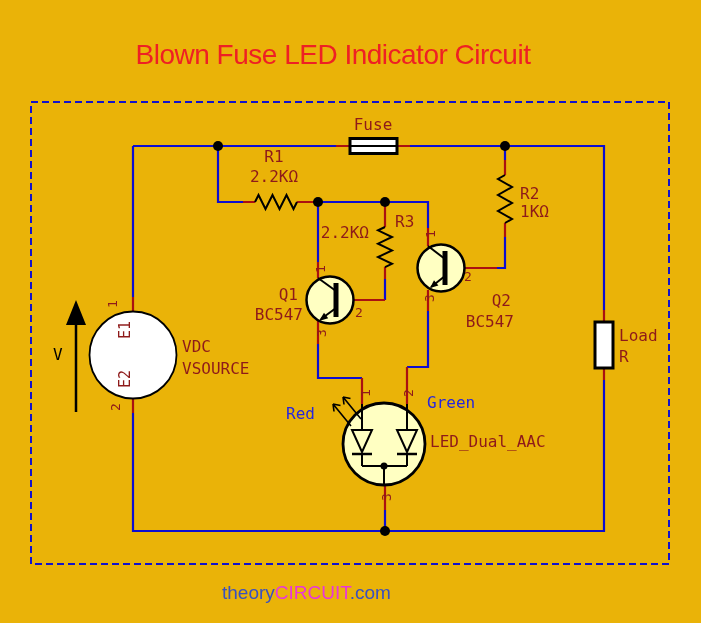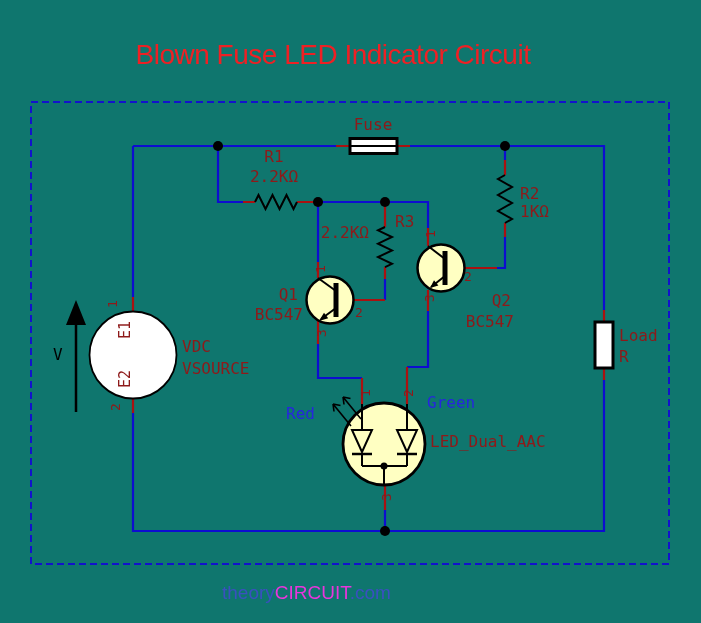--- a/index.html
+++ b/index.html
@@ -1,16 +1,16 @@
 <!DOCTYPE html>
 <html><head>
 <meta charset="utf-8">
 <style>
   html,body{margin:0;padding:0;background:#ffffff;}
-  .page{position:relative;width:701px;height:623px;background:#0f766e;overflow:hidden;}
+  .page{position:relative;width:701px;height:623px;background:#eab308;overflow:hidden;}
   svg{display:block;}
   text{font-family:"DejaVu Sans Mono",monospace;}
   .title-text{font-family:"Liberation Sans",sans-serif;font-size:28px;letter-spacing:-0.5px;fill:#ee2024;}
   .footer-text{font-family:"Liberation Sans",sans-serif;font-size:19px;}
   .f-blue{fill:#3a50c0;}
   .f-mag{fill:#e935dc;}
   .lbl{fill:#8e1a1a;font-size:16px;}
   .pin-num{fill:#8e1a1a;font-size:13px;}
   .e-lbl{fill:#8e1a1a;font-size:15px;}
   .net{fill:#2626dd;font-size:16px;}

